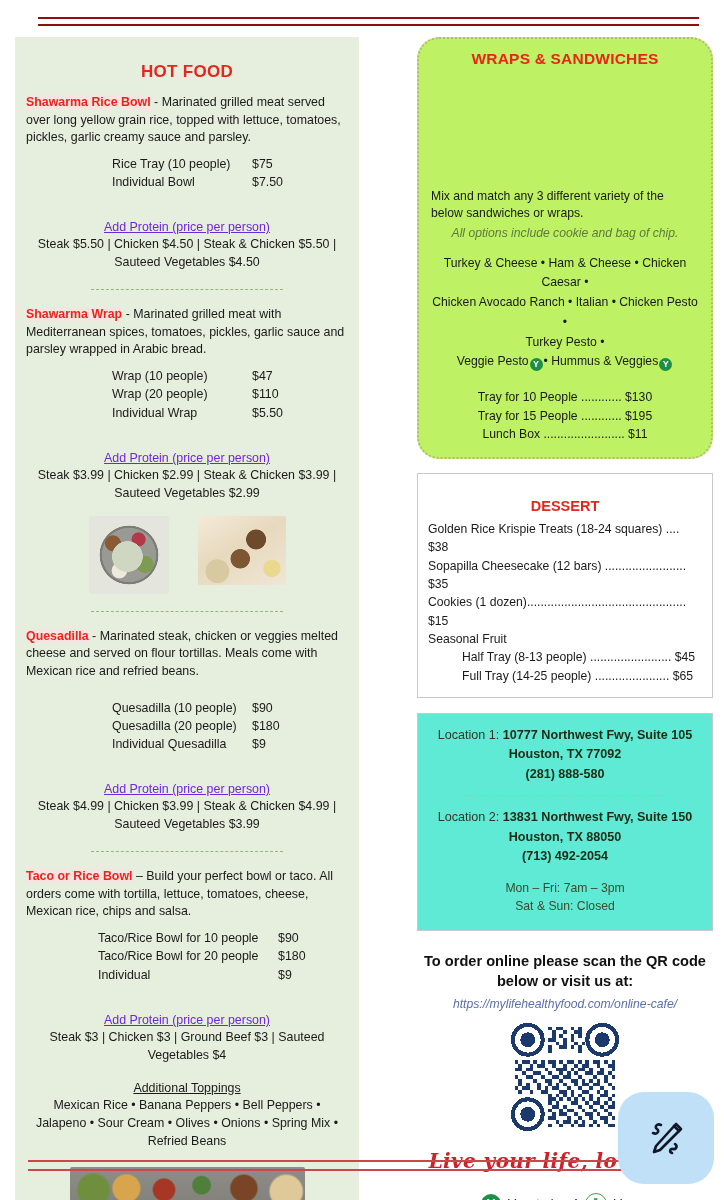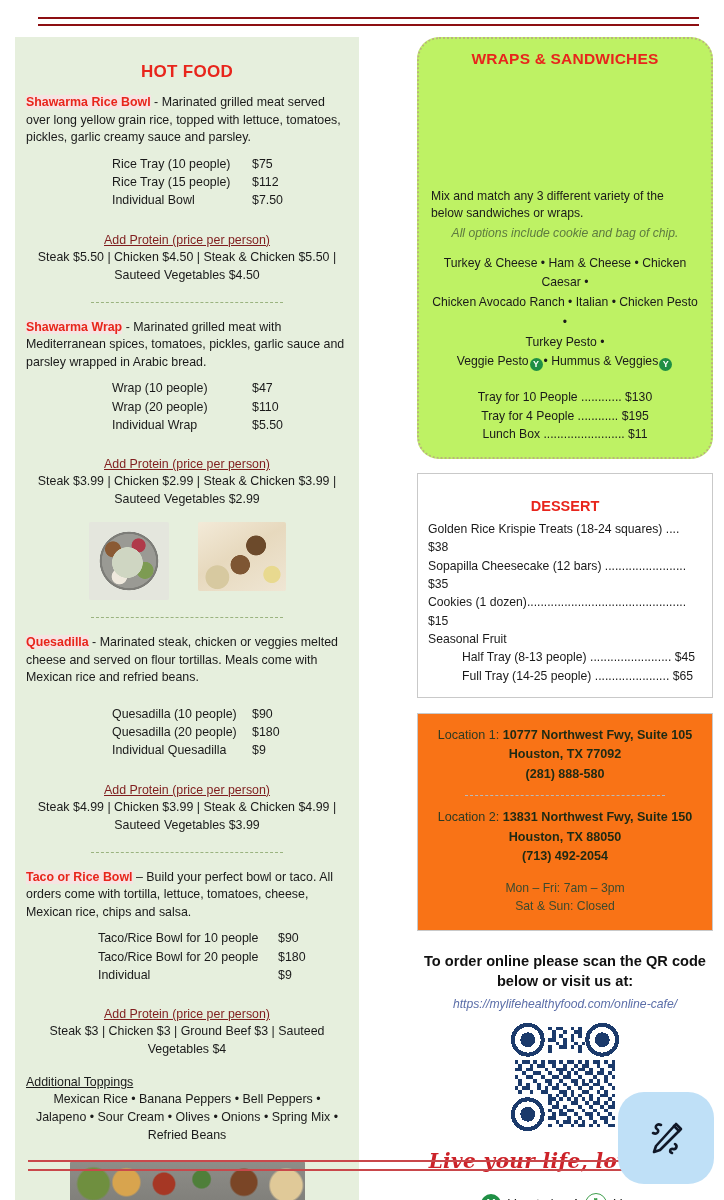--- a/index.html
+++ b/index.html
@@ -94,40 +94,40 @@
     line-height: 1.47;
   }
   .price-row .pl { width: 140px; }
   .price-row .pr { width: 70px; }
   .price-list.wide { padding-left: 72px; }
   .price-list.wide .pl { width: 180px; }
 
   .addprot-head {
     text-align: center;
     font-size: 12.4px;
-    color: #7f1d1d;
+    color: #6d28d9;
     text-decoration: underline;
-    margin-top: 23px;
+    margin-top: 29px;
   }
   .addprot-body {
     text-align: center;
     font-size: 12.4px;
     color: #1a1a1a;
     line-height: 1.45;
     margin-top: 2px;
     padding: 0 2px;
   }
   .dashrule {
     width: 192px;
     margin: 17px auto 16px auto;
     border-top: 1px dashed #9ab37f;
     height: 0;
   }
   .toppings-head {
-    text-align: left;
+    text-align: center;
     font-size: 12.4px;
     text-decoration: underline;
     color: #1a1a1a;
     margin-top: 16px;
   }
   .toppings-body {
     text-align: center;
     font-size: 12.4px;
     color: #1a1a1a;
     line-height: 1.45;
@@ -275,21 +275,21 @@
     color: #1a1a1a;
     line-height: 1.5;
   }
   .dessert-row.indent { padding-left: 34px; }
 
   .loc-box {
     border: 1px solid #c9c9c9;
     margin-top: 15px;
     padding: 12px 10px 14px 10px;
     text-align: center;
-    background: #f97316;
+    background: #5eead4;
   }
   .loc-line {
     font-size: 12.6px;
     color: #2e3a22;
     line-height: 1.55;
   }
   .loc-line b { color: #1e2a14; }
   .loc-sep {
     border-top: 1px dashed #b9b9b9;
     width: 200px;
@@ -389,24 +389,20 @@
     <div class="item">
       <p class="desc">
         <span class="name">Shawarma Rice Bowl</span><span> - </span><span>Marinated grilled meat served over long yellow grain rice, topped with lettuce, tomatoes, pickles, garlic creamy sauce and parsley.</span>
       </p>
       <div class="price-list">
         <div class="price-row">
           <span class="pl">Rice Tray (10 people)</span>
           <span class="pr">$75</span>
         </div>
         <div class="price-row">
-          <span class="pl">Rice Tray (15 people)</span>
-          <span class="pr">$112</span>
-        </div>
-        <div class="price-row">
           <span class="pl">Individual Bowl</span>
           <span class="pr">$7.50</span>
         </div>
       </div>
       <div class="addprot-head">Add Protein (price per person)</div>
       <div class="addprot-body">Steak $5.50 | Chicken $4.50 | Steak &amp; Chicken $5.50 | Sauteed Vegetables $4.50</div>
     </div>
 
     <div class="dashrule"></div>
 
@@ -507,21 +503,21 @@
           <span>Veggie Pesto</span><span class="vbadge">Y</span><span>• Hummus &amp; Veggies</span><span class="vbadge">Y</span>
         </div>
       </div>
 
       <div class="tray-list">
         <div class="tray-row">
           <span>Tray for 10 People ............</span>
           <span>$130</span>
         </div>
         <div class="tray-row">
-          <span>Tray for 4 People ............</span>
+          <span>Tray for 15 People ............</span>
           <span>$195</span>
         </div>
         <div class="tray-row">
           <span>Lunch Box ........................</span>
           <span>$11</span>
         </div>
       </div>
     </div>
 
     <div class="dessert-box">

